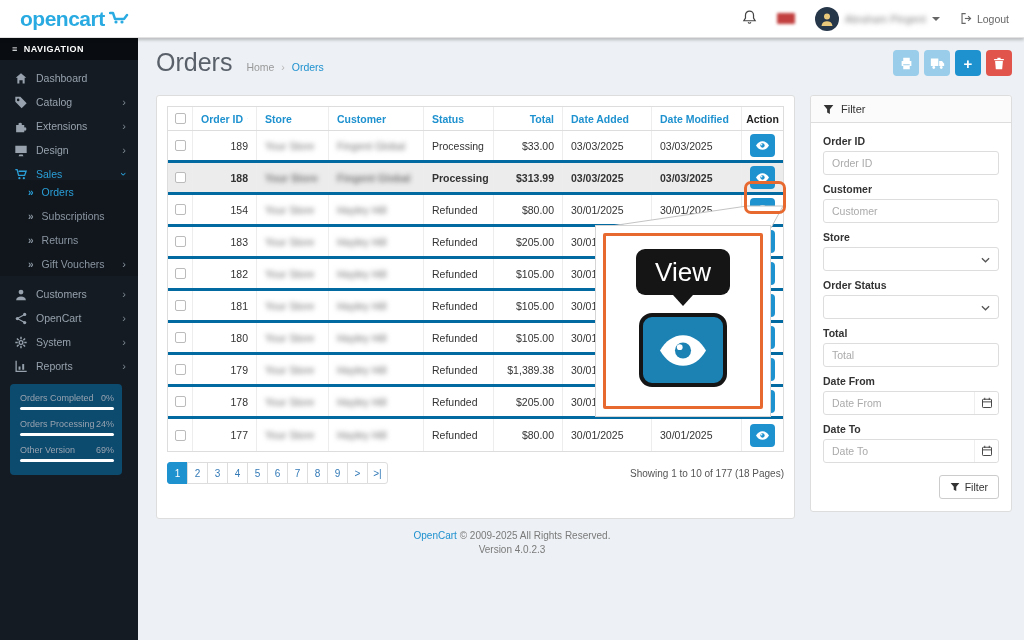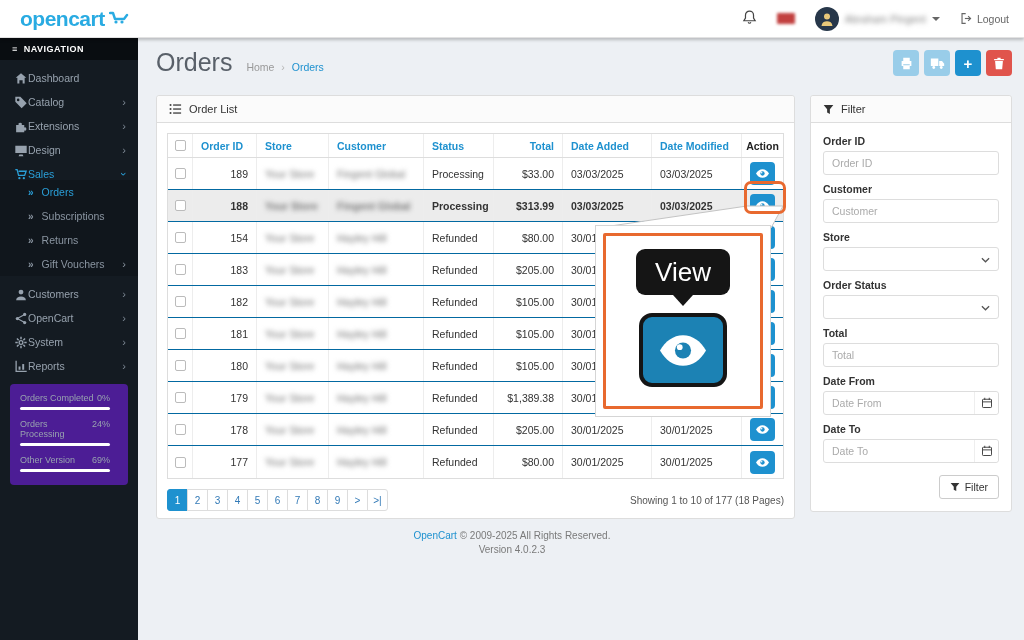--- a/index.html
+++ b/index.html
@@ -18,34 +18,34 @@
   .userbox { display:flex; align-items:center; gap:6px; cursor:pointer; }
   .avatar { width:24px; height:24px; border-radius:50%; background:#27374a; display:flex; align-items:center; justify-content:center; overflow:hidden; }
   .username { font-size:10.5px; color:#888; filter:blur(2.5px); }
   .caret { width:0; height:0; border-left:4px solid transparent; border-right:4px solid transparent; border-top:4px solid #666; }
   .logout { display:flex; align-items:center; gap:4px; font-size:10.5px; color:#666; cursor:pointer; }
 
   
   .sidebar { position:absolute; left:0; top:38px; width:138px; height:602px; background:#141b22; z-index:30; }
   .nav-head { height:22px; background:#090d11; color:#fff; font-size:9px; font-weight:bold; letter-spacing:.5px;
               display:flex; align-items:center; gap:6px; padding:0 12px; }
-  .nav-item { height:24px; display:flex; align-items:center; gap:0; padding:12px 12px 0 14px;
+  .nav-item { height:24px; display:flex; align-items:center; gap:8px; padding:12px 12px 0 14px;
               color:#97a2ae; font-size:10.5px; cursor:pointer; }
   .nav-item .nico { width:14px; height:13px; flex:0 0 14px; }
   .nav-item .arrow { margin-left:auto; font-size:11px; color:#7d8894; }
   .nav-item.active { color:#2a9fd8; }
   .nav-item.active .arrow { color:#2a9fd8; }
   .nav-sub { height:24px; display:flex; align-items:center; gap:8px; padding:0 12px 0 28px;
              background:#10161c; color:#8a95a1; font-size:10.5px; cursor:pointer; }
   .nav-sub .chev2 { font-size:10px; font-weight:bold; }
   .nav-sub.active { color:#2a9fd8; }
   .nav-sub .arrow { margin-left:auto; font-size:11px; }
   .arrow-down { display:inline-block; transform:rotate(90deg); }
 
-  .stats-box { margin:12px 10px 0 10px; background:#4c1d95; border-radius:4px; padding:9px 18px 4px 10px; }
+  .stats-box { margin:12px 16px 0 10px; background:#0c4a6e; border-radius:4px; padding:9px 8px 4px 10px; }
   .stat-row { margin-bottom:9px; }
   .stat-line { display:flex; justify-content:space-between; color:#98a3af; font-size:9px; }
   .stat-bar { height:3px; background:#fff; border-radius:2px; margin-top:4px; }
 
   
   .content { position:absolute; left:138px; top:38px; width:886px; height:602px; }
   .page-head { position:absolute; left:18px; top:10px; display:flex; align-items:baseline; gap:14px; }
   .page-title { font-size:25px; color:#596069; font-weight:normal; }
   .crumb { font-size:10.5px; color:#999; }
   .crumb .sep { margin:0 4px; color:#b5b5b5; }
@@ -56,21 +56,21 @@
   .tbtn.blue { background:#1e91cf; color:#fff; font-size:15px; font-weight:bold; }
   .tbtn.red { background:#e0544c; }
 
   .panel { position:absolute; background:#fff; border:1px solid #ddd; border-radius:3px; }
   .panel-head { height:27px; background:#fbfbfb; border-bottom:1px solid #ddd; display:flex; align-items:center; gap:7px;
                 padding:0 12px; font-size:11px; color:#333; border-radius:3px 3px 0 0; }
   #orders-panel { left:18px; top:57px; width:639px; height:424px; }
   .panel-body { padding:10px; }
 
   .table { border:1px solid #ddd; }
-  .tr { display:flex; border-bottom:1px solid #0369a1; height:32px; align-items:center; background:#fff; }
+  .tr { display:flex; border-bottom:3px solid #0369a1; height:32px; align-items:center; background:#fff; }
   .tr:last-child { border-bottom:none; }
   .tr.head { height:24px; background:#fff; border-bottom:1px solid #ddd; }
   .tr.hl { background:#ececec;font-weight:bold; }
   .td { padding:0 8px; font-size:10.5px; color:#333; white-space:nowrap; overflow:hidden; height:100%;
         display:flex; align-items:center; border-right:1px solid #ededed; }
   .td:last-child { border-right:none; }
   .head .td { color:#1e91cf; font-weight:bold; }
   .head .td.c-action { color:#222; }
   .c-check { width:25px; justify-content:center; padding:0; }
   .c-id { width:64px; justify-content:flex-end; }
@@ -330,31 +330,20 @@
       </button>
       <button class="tbtn red">
         <svg width="12" height="13" viewBox="0 0 14 16">
             <path d="M5 1h4v1.5h4V4H1V2.5h4z" fill="#fff"></path>
             <path d="M2.2 5h9.6l-.9 10H3.1z" fill="#fff"></path>
           </svg>
       </button>
     </div>
 
     <div class="panel" id="orders-panel">
-      <div class="panel-head">
-        <svg width="13" height="12" viewBox="0 0 16 15">
-            <circle cx="1.8" cy="2.5" r="1.3" fill="#444"></circle>
-            <circle cx="1.8" cy="7.5" r="1.3" fill="#444"></circle>
-            <circle cx="1.8" cy="12.5" r="1.3" fill="#444"></circle>
-            <rect x="5" y="1.7" width="10" height="1.7" fill="#444"></rect>
-            <rect x="5" y="6.7" width="10" height="1.7" fill="#444"></rect>
-            <rect x="5" y="11.7" width="10" height="1.7" fill="#444"></rect>
-          </svg>
-        <span>Order List</span>
-      </div>
       <div class="panel-body">
         <div class="table">
 
           <div class="tr head">
             <span class="td c-check">
                 <span class="cb"></span>
               </span>
             <span class="td c-id">
               <span>Order ID</span>
               <svg class="sort-caret" width="8" height="5" viewBox="0 0 10 6">

